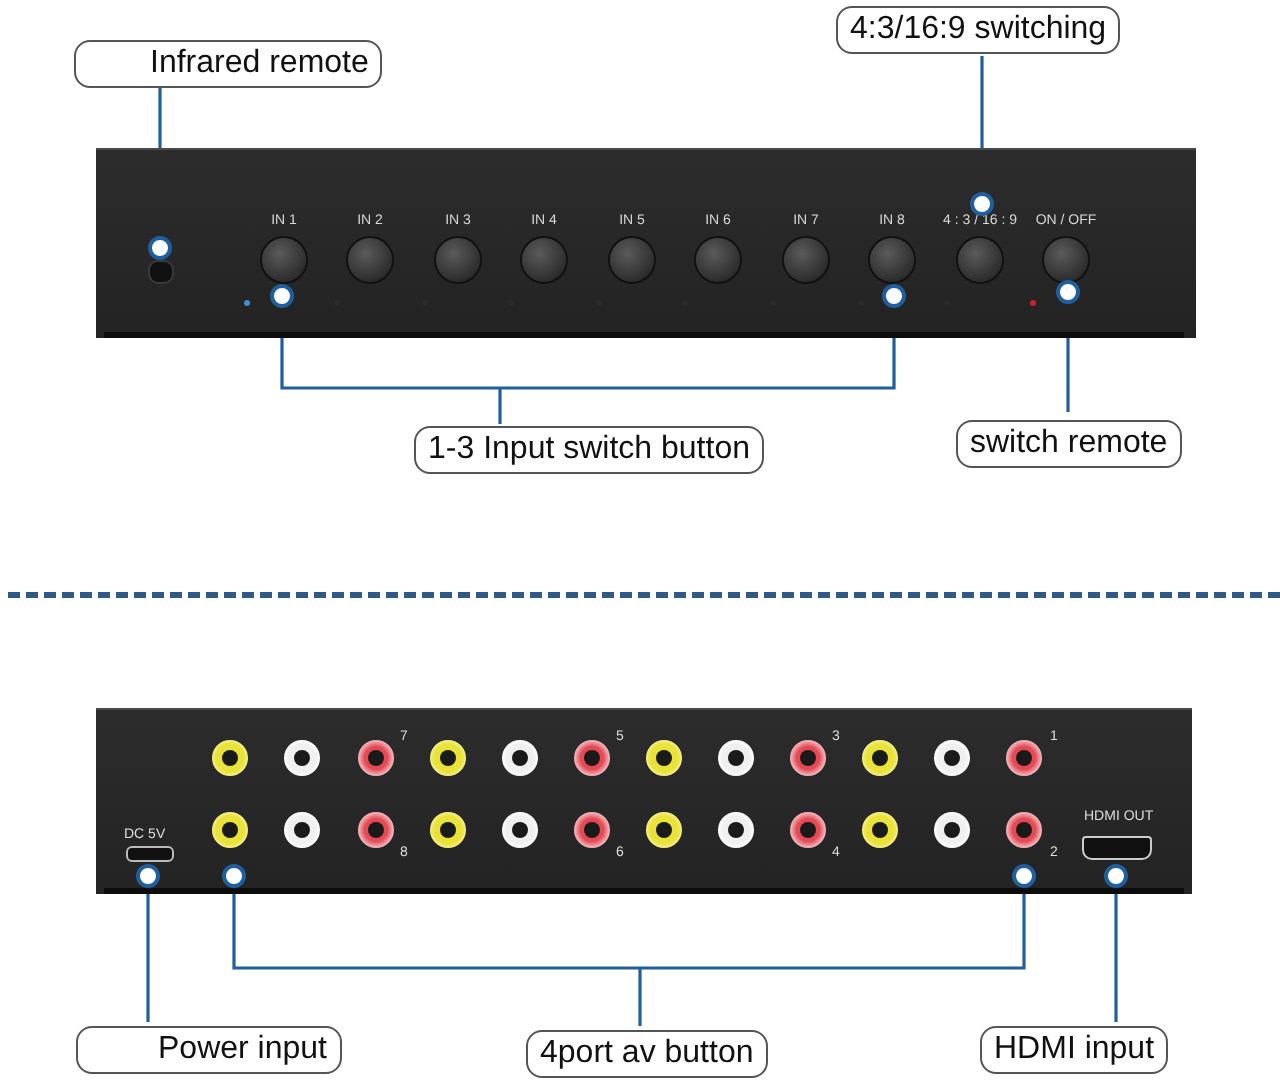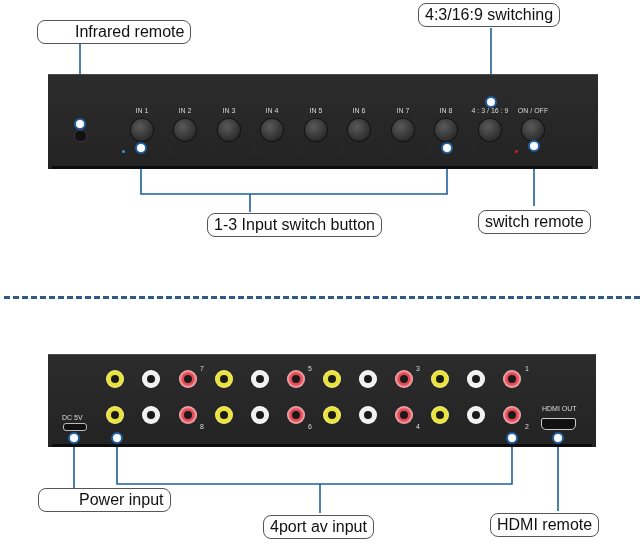--- a/index.html
+++ b/index.html
@@ -140,15 +140,15 @@
 <div class="port-num" style="left:416px;top:365px;">3</div>
 <div class="port-num" style="left:416px;top:423px;">4</div>
 <div class="port-num" style="left:525px;top:365px;">1</div>
 <div class="port-num" style="left:525px;top:423px;">2</div>
 
 <div class="dot" style="left:68px;top:432px;"></div>
 <div class="dot" style="left:111px;top:432px;"></div>
 <div class="dot" style="left:506px;top:432px;"></div>
 <div class="dot" style="left:552px;top:432px;"></div>
 
-<div class="callout" style="left:38px;top:488px;padding-left:40px;">Power input</div>
-<div class="callout" style="left:263px;top:515px;">4port av input</div>
-<div class="callout" style="left:490px;top:513px;">HDMI remote</div>
+<div class="callout" style="left:38px;top:513px;padding-left:40px;">Power input</div>
+<div class="callout" style="left:263px;top:515px;">4port av button</div>
+<div class="callout" style="left:490px;top:513px;">HDMI input</div>
 
 </body></html>

